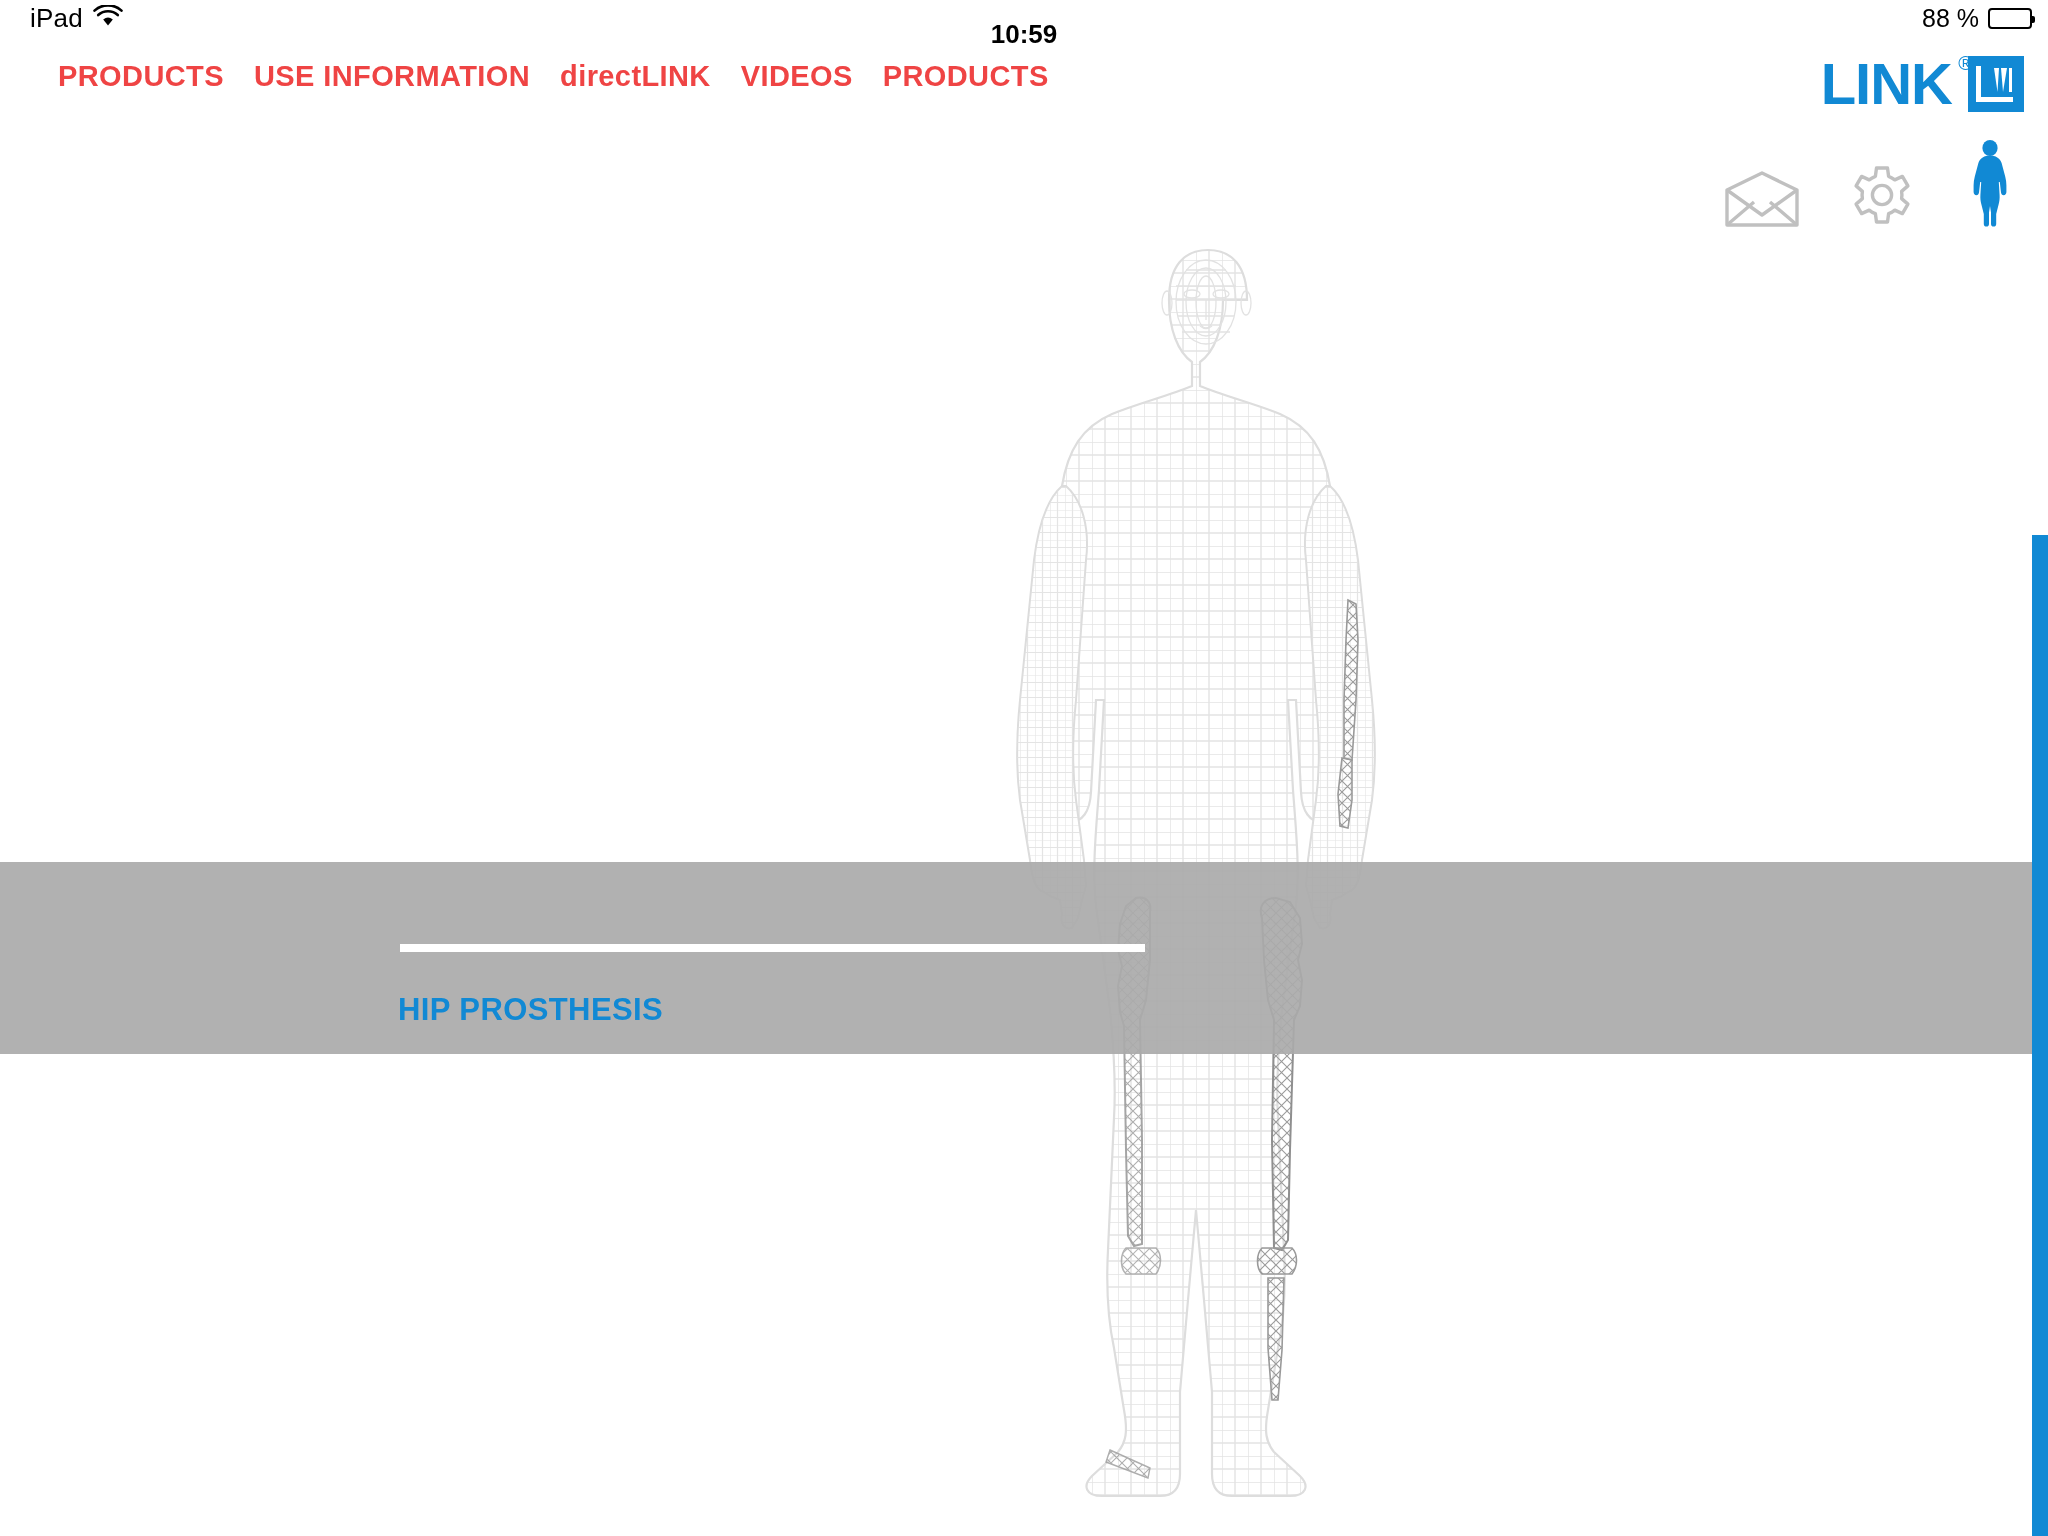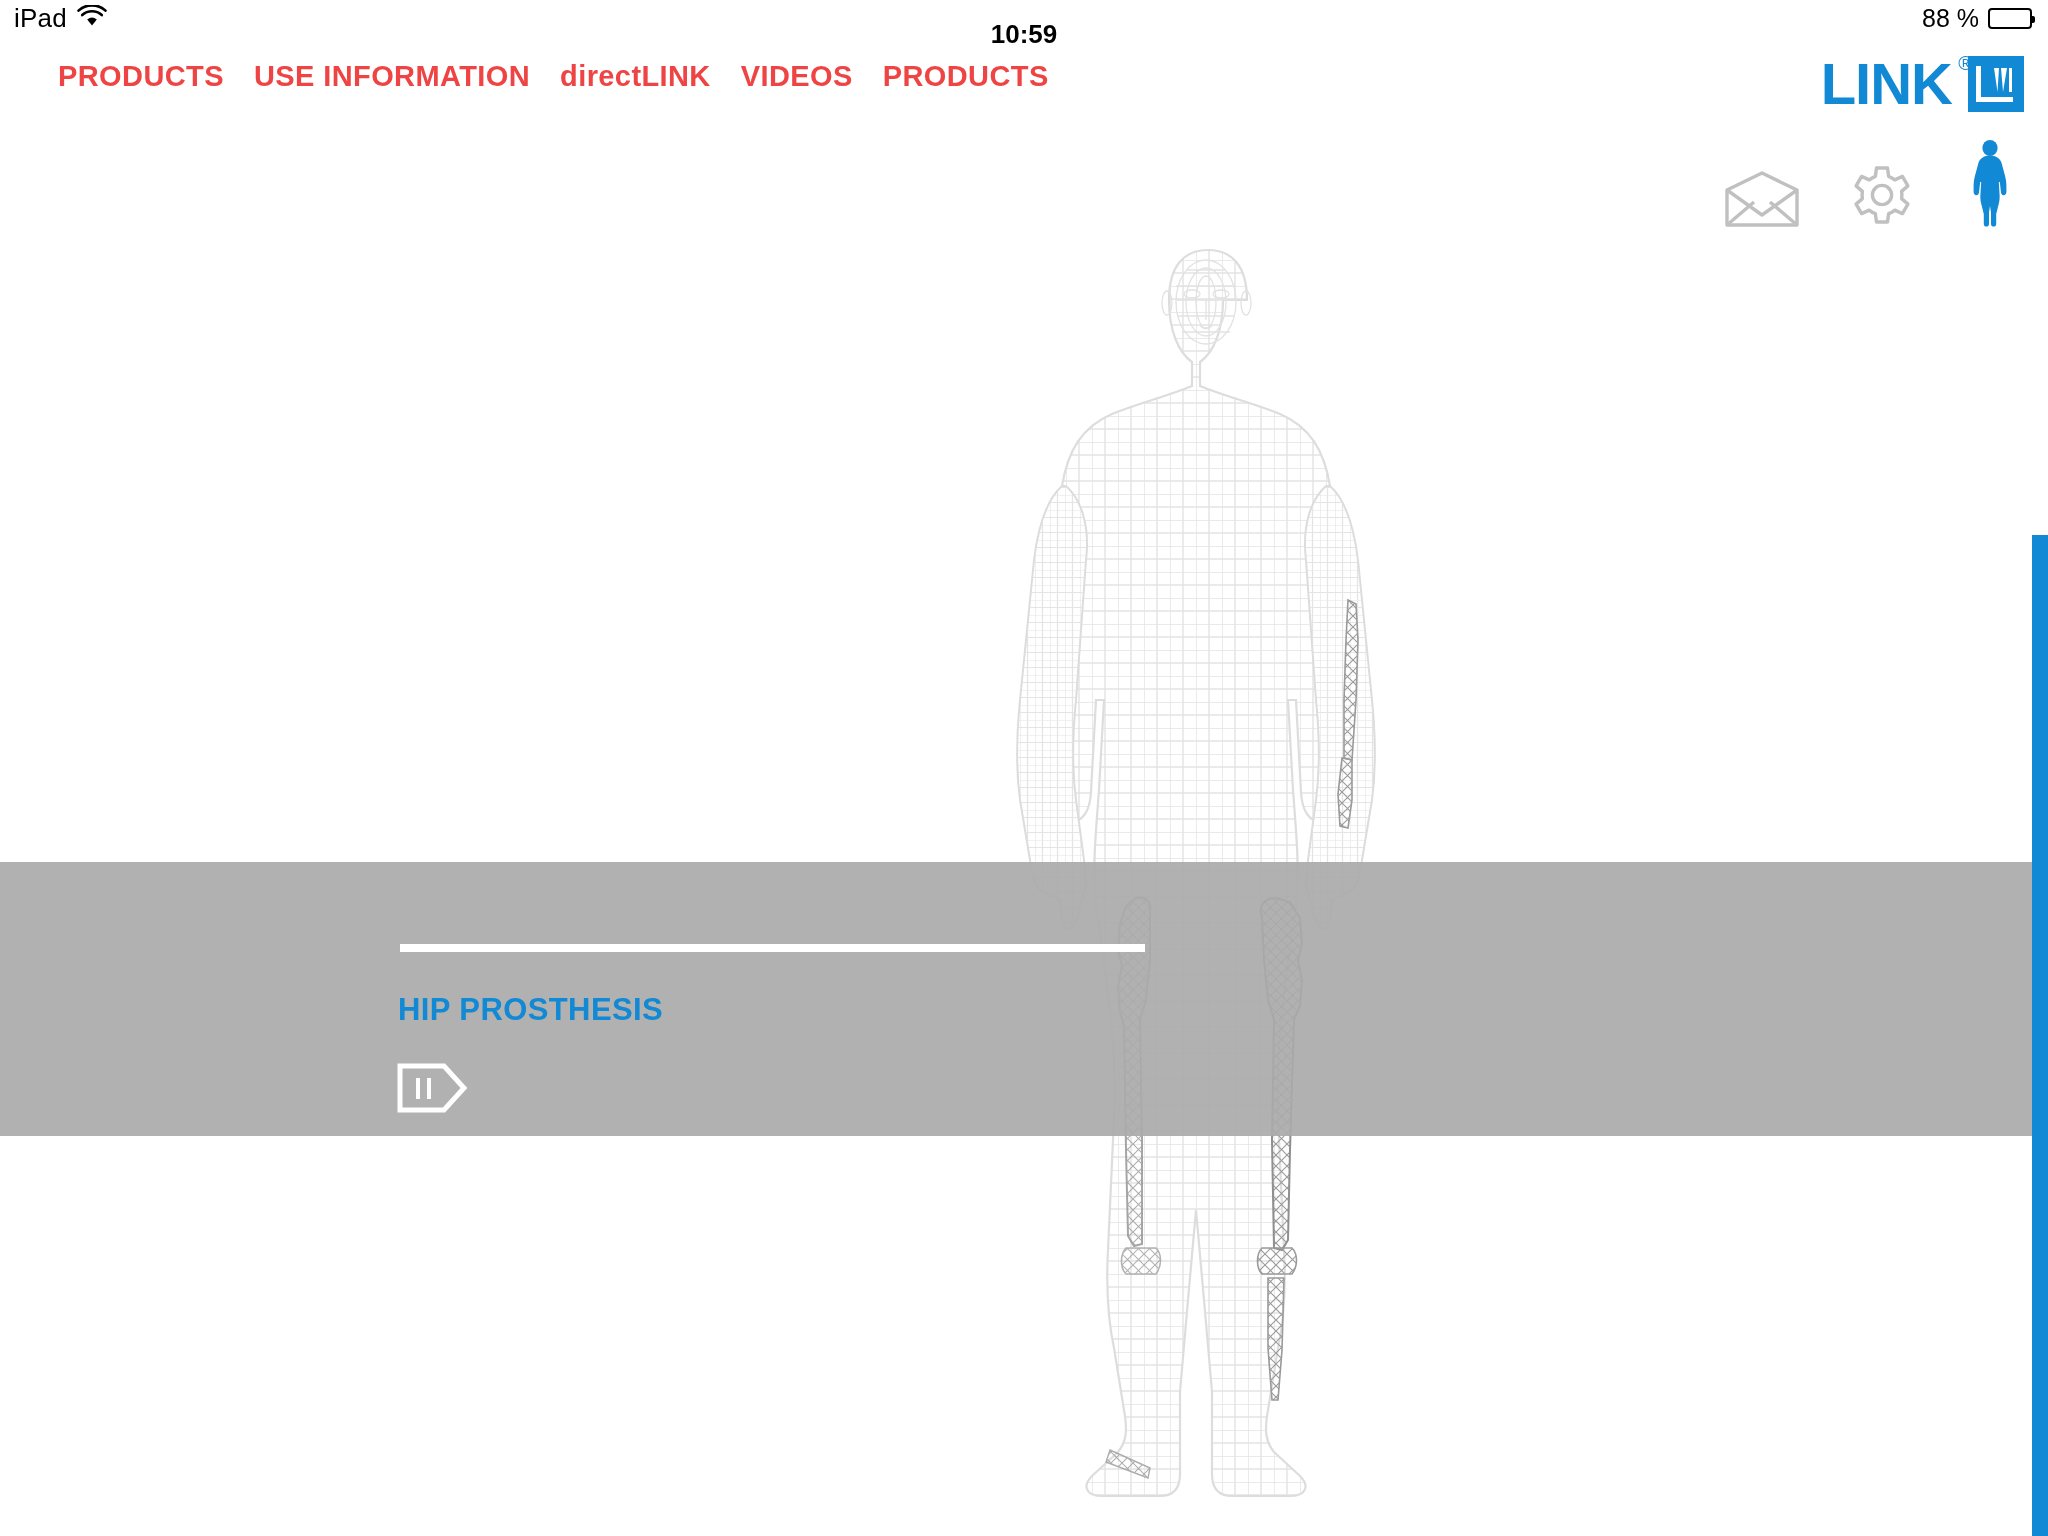--- a/index.html
+++ b/index.html
@@ -22,21 +22,21 @@
     width: 2048px;
     height: 36px;
     display: flex;
     align-items: center;
     font-size: 26px;
     color: #000;
     z-index: 60;
   }
   #status-left {
     position: absolute;
-    left: 14px;
+    left: 30px;
     display: flex;
     align-items: center;
     gap: 10px;
   }
   #status-left .sb-text { font-size: 26px; letter-spacing: 0.2px; }
   #status-center {
     position: absolute;
     left: 0; right: 0;
     text-align: center;
     font-size: 26px;
@@ -142,21 +142,21 @@
     width: 2048px; height: 1536px;
     z-index: 10;
   }
 
   
   #info-band {
     position: absolute;
     left: 0;
     top: 862px;
     width: 2048px;
-    height: 274px;
+    height: 192px;
     background: rgba(170,170,170,0.92);
     z-index: 20;
   }
   #callout-line {
     position: absolute;
     left: 400px;
     top: 82px;
     width: 745px;
     height: 8px;
     background: #ffffff;

